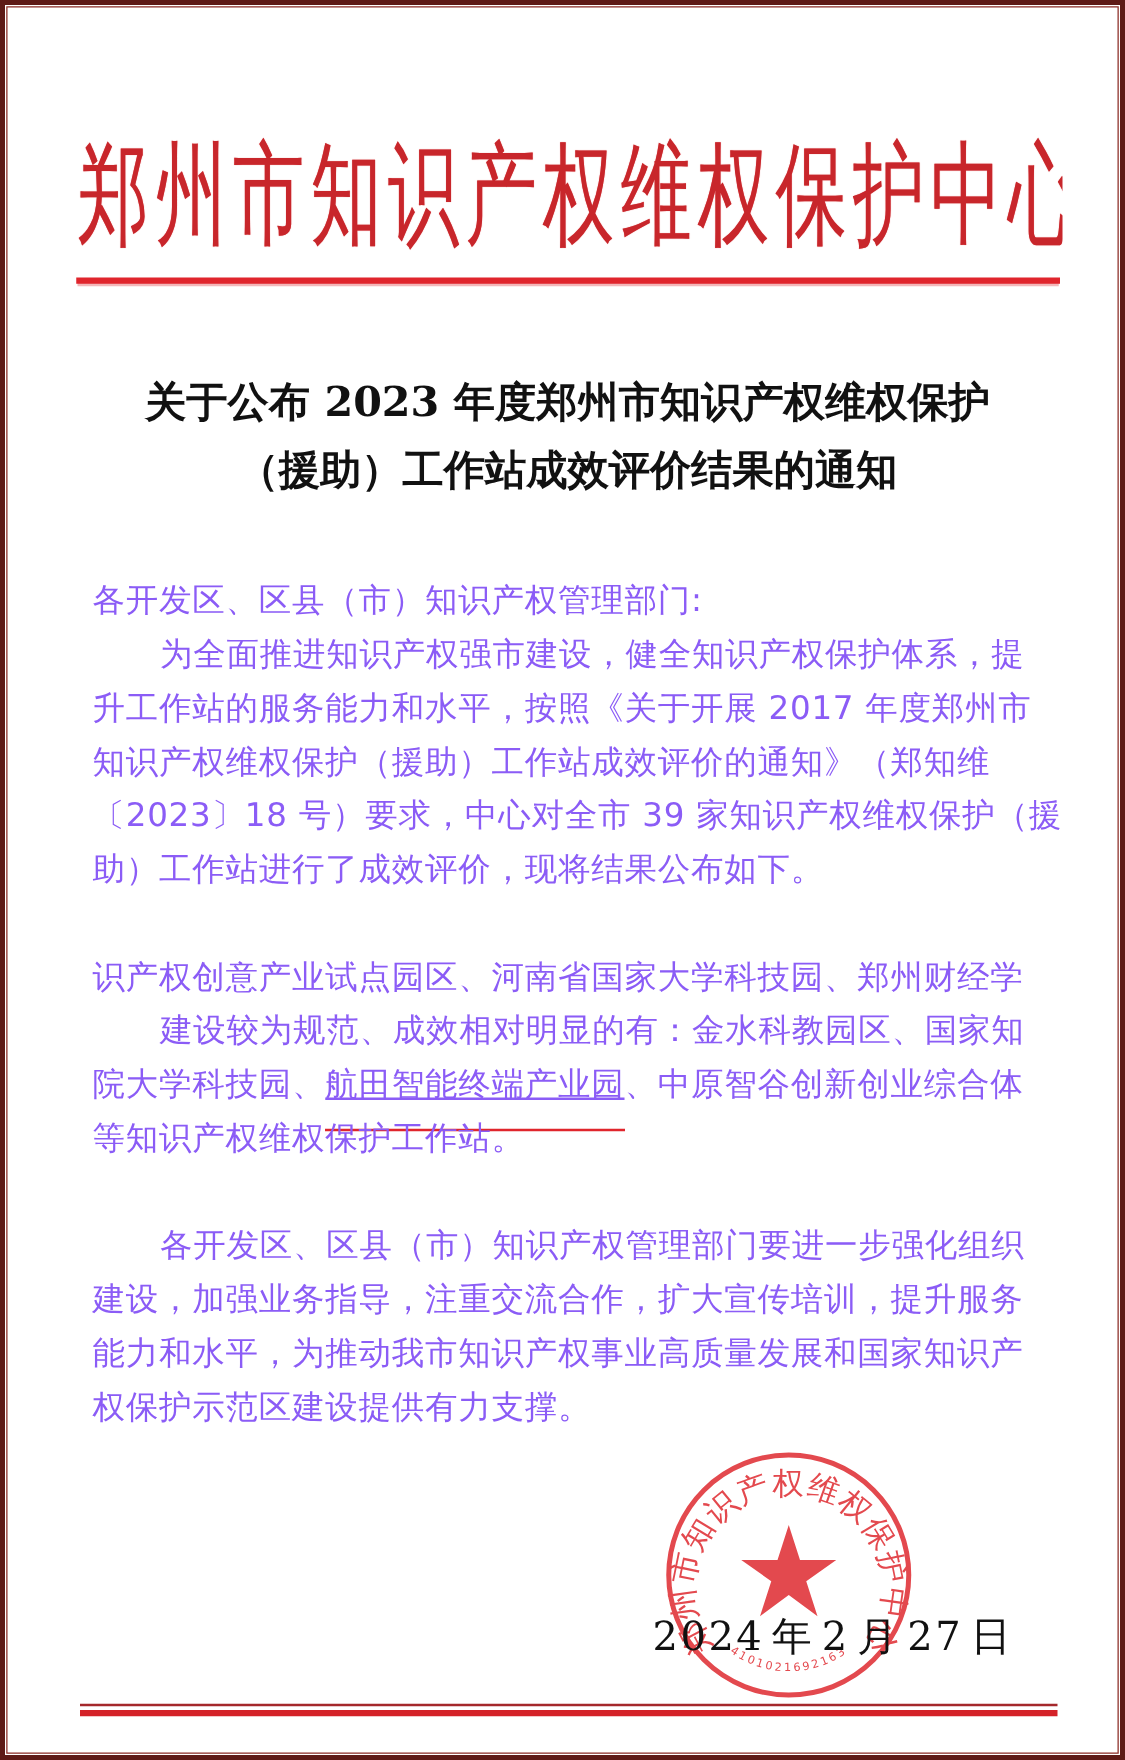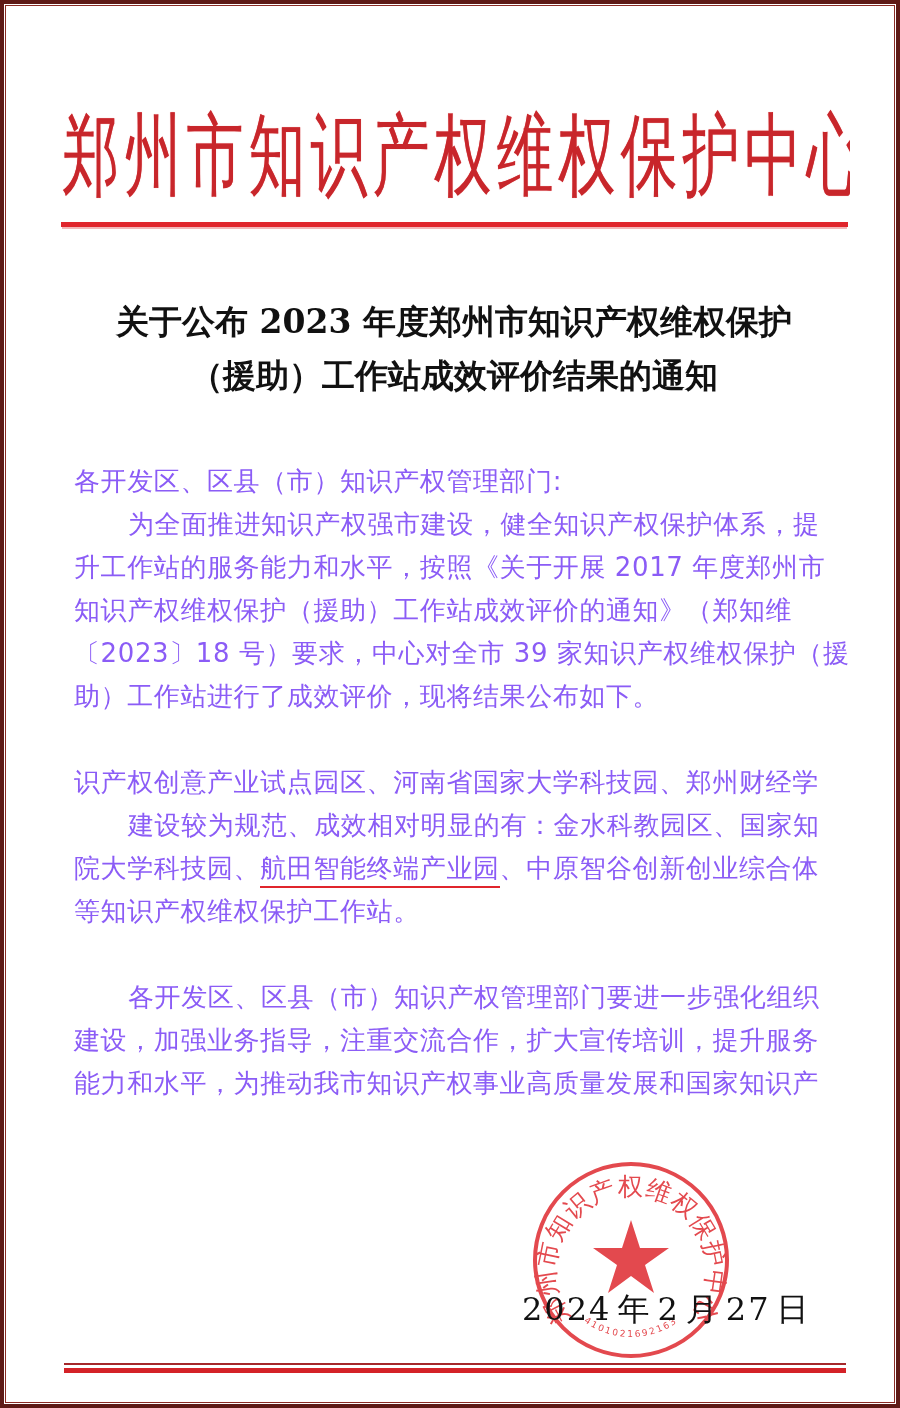--- a/index.html
+++ b/index.html
@@ -83,21 +83,22 @@
       display: block;
       height: 43px;
     }
     .indent { padding-left: 54px; }
     .salutation { top: 456px; }
     .para-1 { top: 499px; }
     .para-2 { top: 757px; }
     .para-3 { top: 972px; }
     .underlined {
       border-bottom: 2px solid #e0252c;
-      padding-bottom: 3px;
+      padding-bottom: 20px;
+      text-decoration: underline;
     }
     .seal {
       position: absolute;
       left: 527px;
       top: 1156px;
       width: 200px;
       height: 200px;
       opacity: 0.88;
     }
     .date {
@@ -170,20 +171,21 @@
     <span class="line">识产权创意产业试点园区、河南省国家大学科技园、郑州财经学</span>
     <span class="line indent">建设较为规范、成效相对明显的有：金水科教园区、国家知</span>
     <span class="line"><span>院大学科技园、</span><span class="underlined">航田智能终端产业园</span><span>、中原智谷创新创业综合体</span></span>
     <span class="line">等知识产权维权保护工作站。</span>
   </div>
 
   <div class="body-text para-3">
     <span class="line indent">各开发区、区县（市）知识产权管理部门要进一步强化组织</span>
     <span class="line">建设，加强业务指导，注重交流合作，扩大宣传培训，提升服务</span>
     <span class="line">能力和水平，为推动我市知识产权事业高质量发展和国家知识产</span>
+    <span class="line">权保护示范区建设提供有力支撑。</span>
   </div>
 
   <svg class="seal" viewBox="0 0 200 200" xmlns="http://www.w3.org/2000/svg">
     <defs>
       <path id="sealArc" d="M 42 160 A 76 76 0 1 1 158 160"></path>
       <path id="codeArc" d="M 40 150 A 80 80 0 0 0 160 150"></path>
     </defs>
     <circle cx="100" cy="100" r="96" fill="none" stroke="#e03036" stroke-width="4"></circle>
     <text font-family="DejaVu Sans, sans-serif" font-size="25" fill="#e03036" letter-spacing="1">
       <textPath href="#sealArc" startOffset="50%" text-anchor="middle">郑州市知识产权维权保护中心</textPath>

